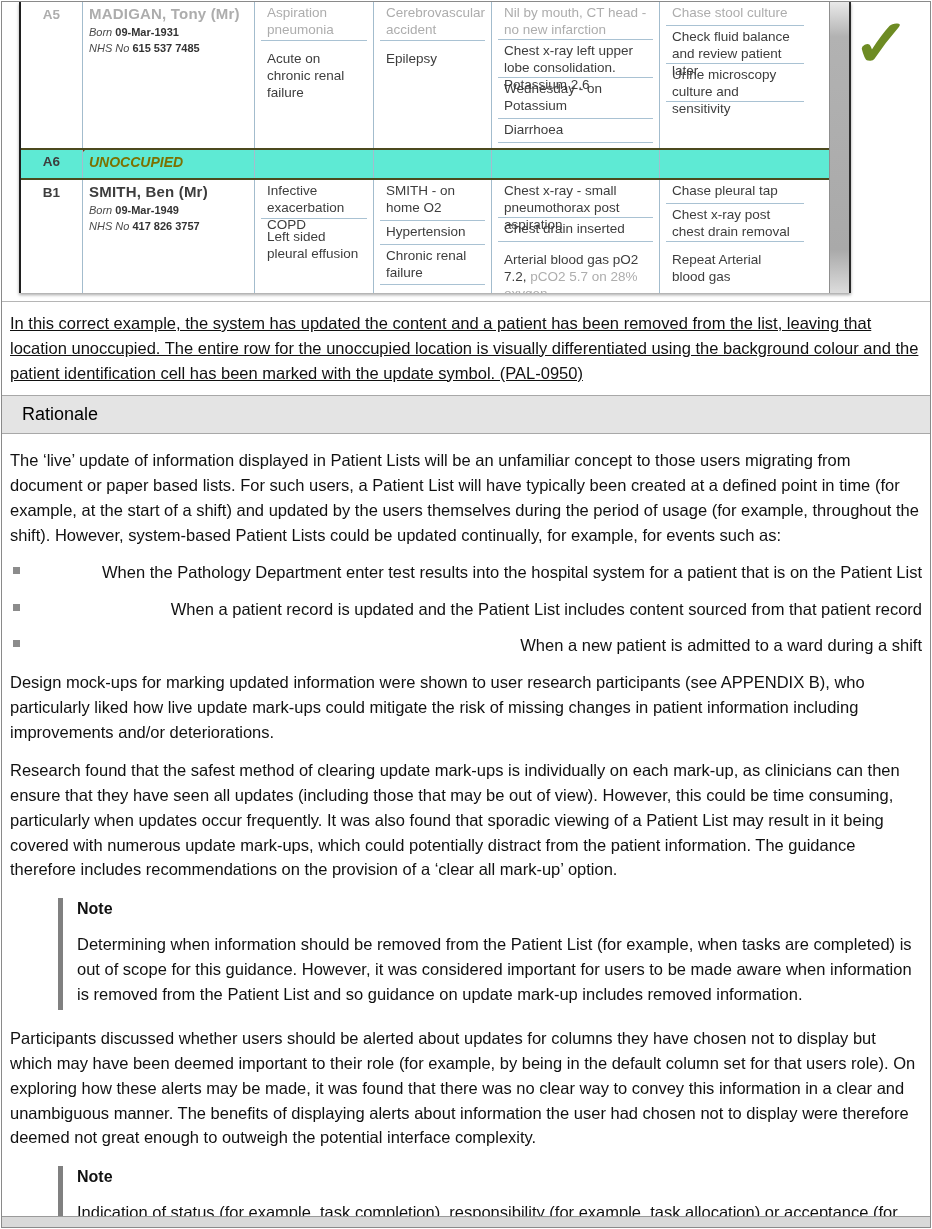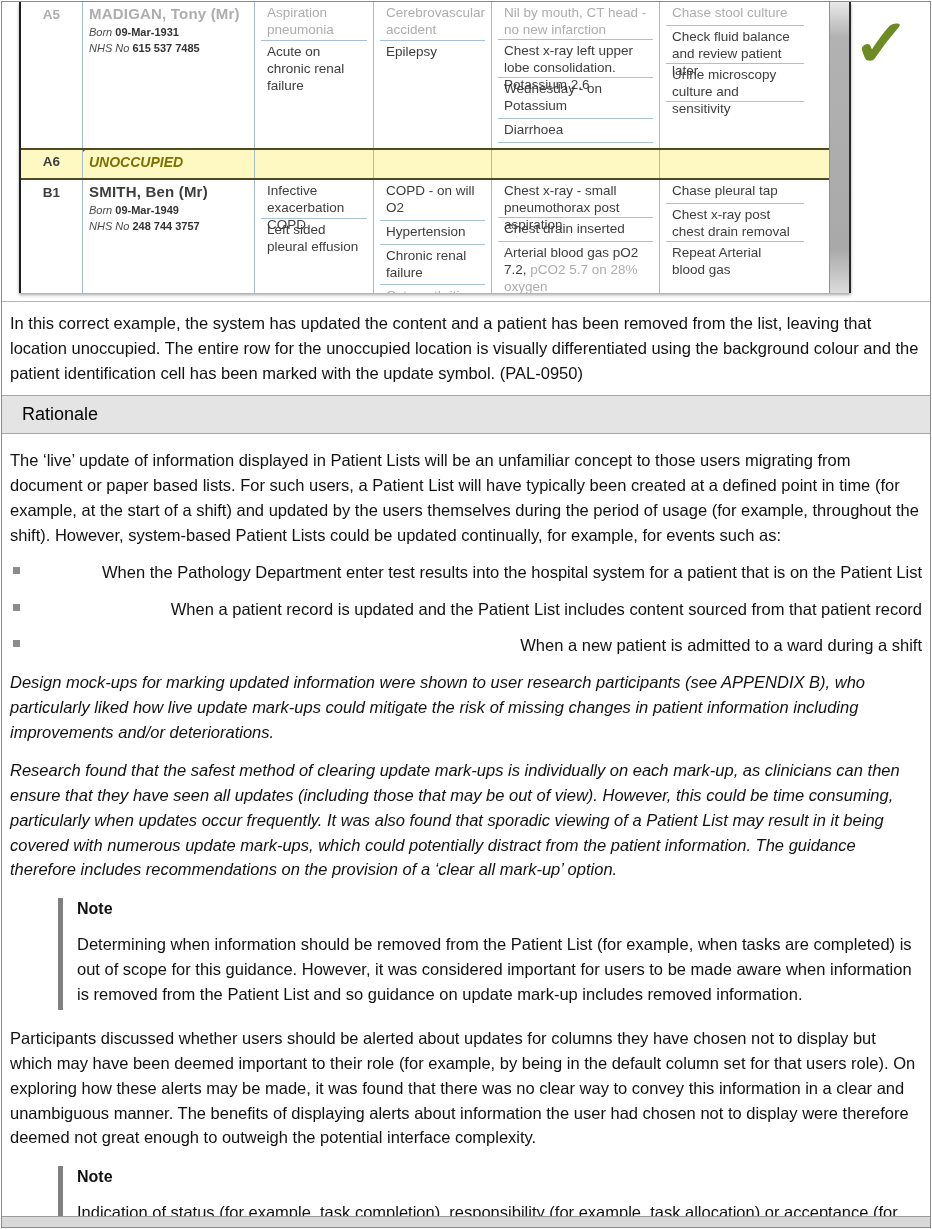--- a/index.html
+++ b/index.html
@@ -4,47 +4,47 @@
 <style>
   html,body{margin:0;padding:0;background:#fff;}
   body{font-family:"Liberation Sans",sans-serif;color:#111;}
   .page{position:relative;width:928px;height:1225px;margin:1px;border:1.5px solid #8a8a8a;border-radius:0;background:#fff;overflow:hidden;}
 
   
   .figure{position:relative;height:299px;border-bottom:1px solid #b5b5b5;background:#fff;}
   .ptable{position:absolute;left:17px;top:0;width:828px;height:291px;border-left:2px solid #1f1f1f;border-right:2px solid #2a2a2a;overflow:hidden;background:#fff;box-shadow:0 2px 3px rgba(0,0,0,.35);}
   .prow{display:grid;grid-template-columns:61px 172px 119px 118px 168px 151px;}
   .prow-a5{height:146px;}
-  .prow-a6{height:28px;background:#fef9c3;border-top:2px solid #4c4a1e;border-bottom:2px solid #4c4a1e;}
+  .prow-a6{height:28px;background:#5eead4;border-top:2px solid #4c4a1e;border-bottom:2px solid #4c4a1e;}
   .prow-b1{height:115px;}
   .pcell{border-left:1px solid #a3bccd;padding:3px 6px 0 6px;font-size:13.5px;line-height:1.25;color:#3d3d3d;overflow:hidden;}
   .pcell:first-child{border-left:none;}
   .loc{font-weight:bold;text-align:center;padding-top:5px;}
   .subcell{border-bottom:1px solid #a9c2d3;padding:3px 6px;margin:0 -6px;}
-  .subcell.last{border-bottom:none;}
+  .subcell.last{border-bottom:none;margin-top:7px;}
   .listcol{padding:0 12px;}
   .removed{color:#adadad;}
   .pname{font-size:15px;font-weight:bold;letter-spacing:.2px;}
   .pmeta{font-size:11px;margin-top:2px;}
   .pmeta .lbl{font-style:italic;color:#4a4a4a;}
   .pmeta .val{font-weight:bold;color:#333;}
   .unocc{font-style:italic;font-weight:bold;color:#7c7100;font-size:14px;padding-top:4px;position:relative;}
   .tri{position:absolute;left:-6px;top:-3px;width:0;height:0;border-top:11px solid #84350f;border-right:11px solid transparent;}
   .scrollbar{position:absolute;right:0;top:0;width:19px;height:100%;background:linear-gradient(180deg,#e9e9e9 0%,#b2b2b2 12%,#a9a9a9 85%,#dcdcdc 100%);border-left:1px solid #8f8f8f;}
   .checkmark{position:absolute;left:852px;top:8px;font-size:66px;font-weight:bold;color:#6d8b23;line-height:1;transform:scaleX(1.05);}
 
   
-  .caption{padding:9px 10px 10px 8px;font-size:16.5px;line-height:1.5;border-bottom:1px solid #a8a8a8;}
+  .caption{padding:9px 10px 10px 8px;font-size:16.5px;line-height:1.5;border-bottom:1px solid #a8a8a8;text-decoration:underline;}
   .secbar{background:#e4e4e4;border-bottom:1px solid #a8a8a8;padding:8px 20px;font-size:18px;color:#000;}
   .bodytext{padding:6px 8px 0 8px;}
   p.doc{font-size:16.5px;line-height:1.5;margin:8px 0 14px 0;}
   ul.doc{list-style:none;margin:0 0;padding:0;text-align:right;}
   ul.doc li{position:relative;padding-left:24px;font-size:16.5px;line-height:1.35;margin:14px 0;}
   ul.doc li .sq{position:absolute;left:3px;top:6px;width:7px;height:7px;background:#8c8c8c;}
-  .indent1{margin-left:2px;font-style:italic;}
+  .indent1{margin-left:2px;}
   .note{margin:16px 0 16px 48px;display:flex;}
   .notebar{width:5px;background:#808080;flex:0 0 5px;}
   .notebody{padding:0 0 4px 14px;}
   .notetitle{font-size:16px;font-weight:bold;margin:2px 0 14px 0;}
   .notetext{font-size:16.5px;line-height:1.5;max-width:845px;}
   .nextbar{position:absolute;left:0;right:0;bottom:0;height:10px;background:#d9d9d9;border-top:1px solid #9a9a9a;}
 </style>
 </head>
 <body>
 
@@ -92,28 +92,28 @@
         <div class="pcell"></div>
         <div class="pcell"></div>
         <div class="pcell"></div>
       </div>
 
       <div class="prow prow-b1">
         <div class="pcell loc">B1</div>
         <div class="pcell">
           <div class="pname">SMITH, Ben (Mr)</div>
           <div class="pmeta"><span class="lbl">Born</span> <span class="val">09-Mar-1949</span></div>
-          <div class="pmeta"><span class="lbl">NHS No</span> <span class="val">248 744 3757</span></div>
+          <div class="pmeta"><span class="lbl">NHS No</span> <span class="val">417 826 3757</span></div>
         </div>
         <div class="pcell listcol">
           <div class="subcell" style="height:32px">Infective exacerbation COPD</div>
           <div class="subcell last">Left sided pleural effusion</div>
         </div>
         <div class="pcell listcol">
-          <div class="subcell">COPD - on will O2</div>
+          <div class="subcell">SMITH - on home O2</div>
           <div class="subcell">Hypertension</div>
           <div class="subcell">Chronic renal failure</div>
           <div class="subcell last removed">Osteoarthritis</div>
         </div>
         <div class="pcell listcol">
           <div class="subcell" style="height:31px">Chest x-ray - small pneumothorax post aspiration</div>
           <div class="subcell">Chest drain inserted</div>
           <div class="subcell last">
             <span>Arterial blood gas pO2 7.2,</span>
             <span class="removed">pCO2 5.7 on 28% oxygen</span>

